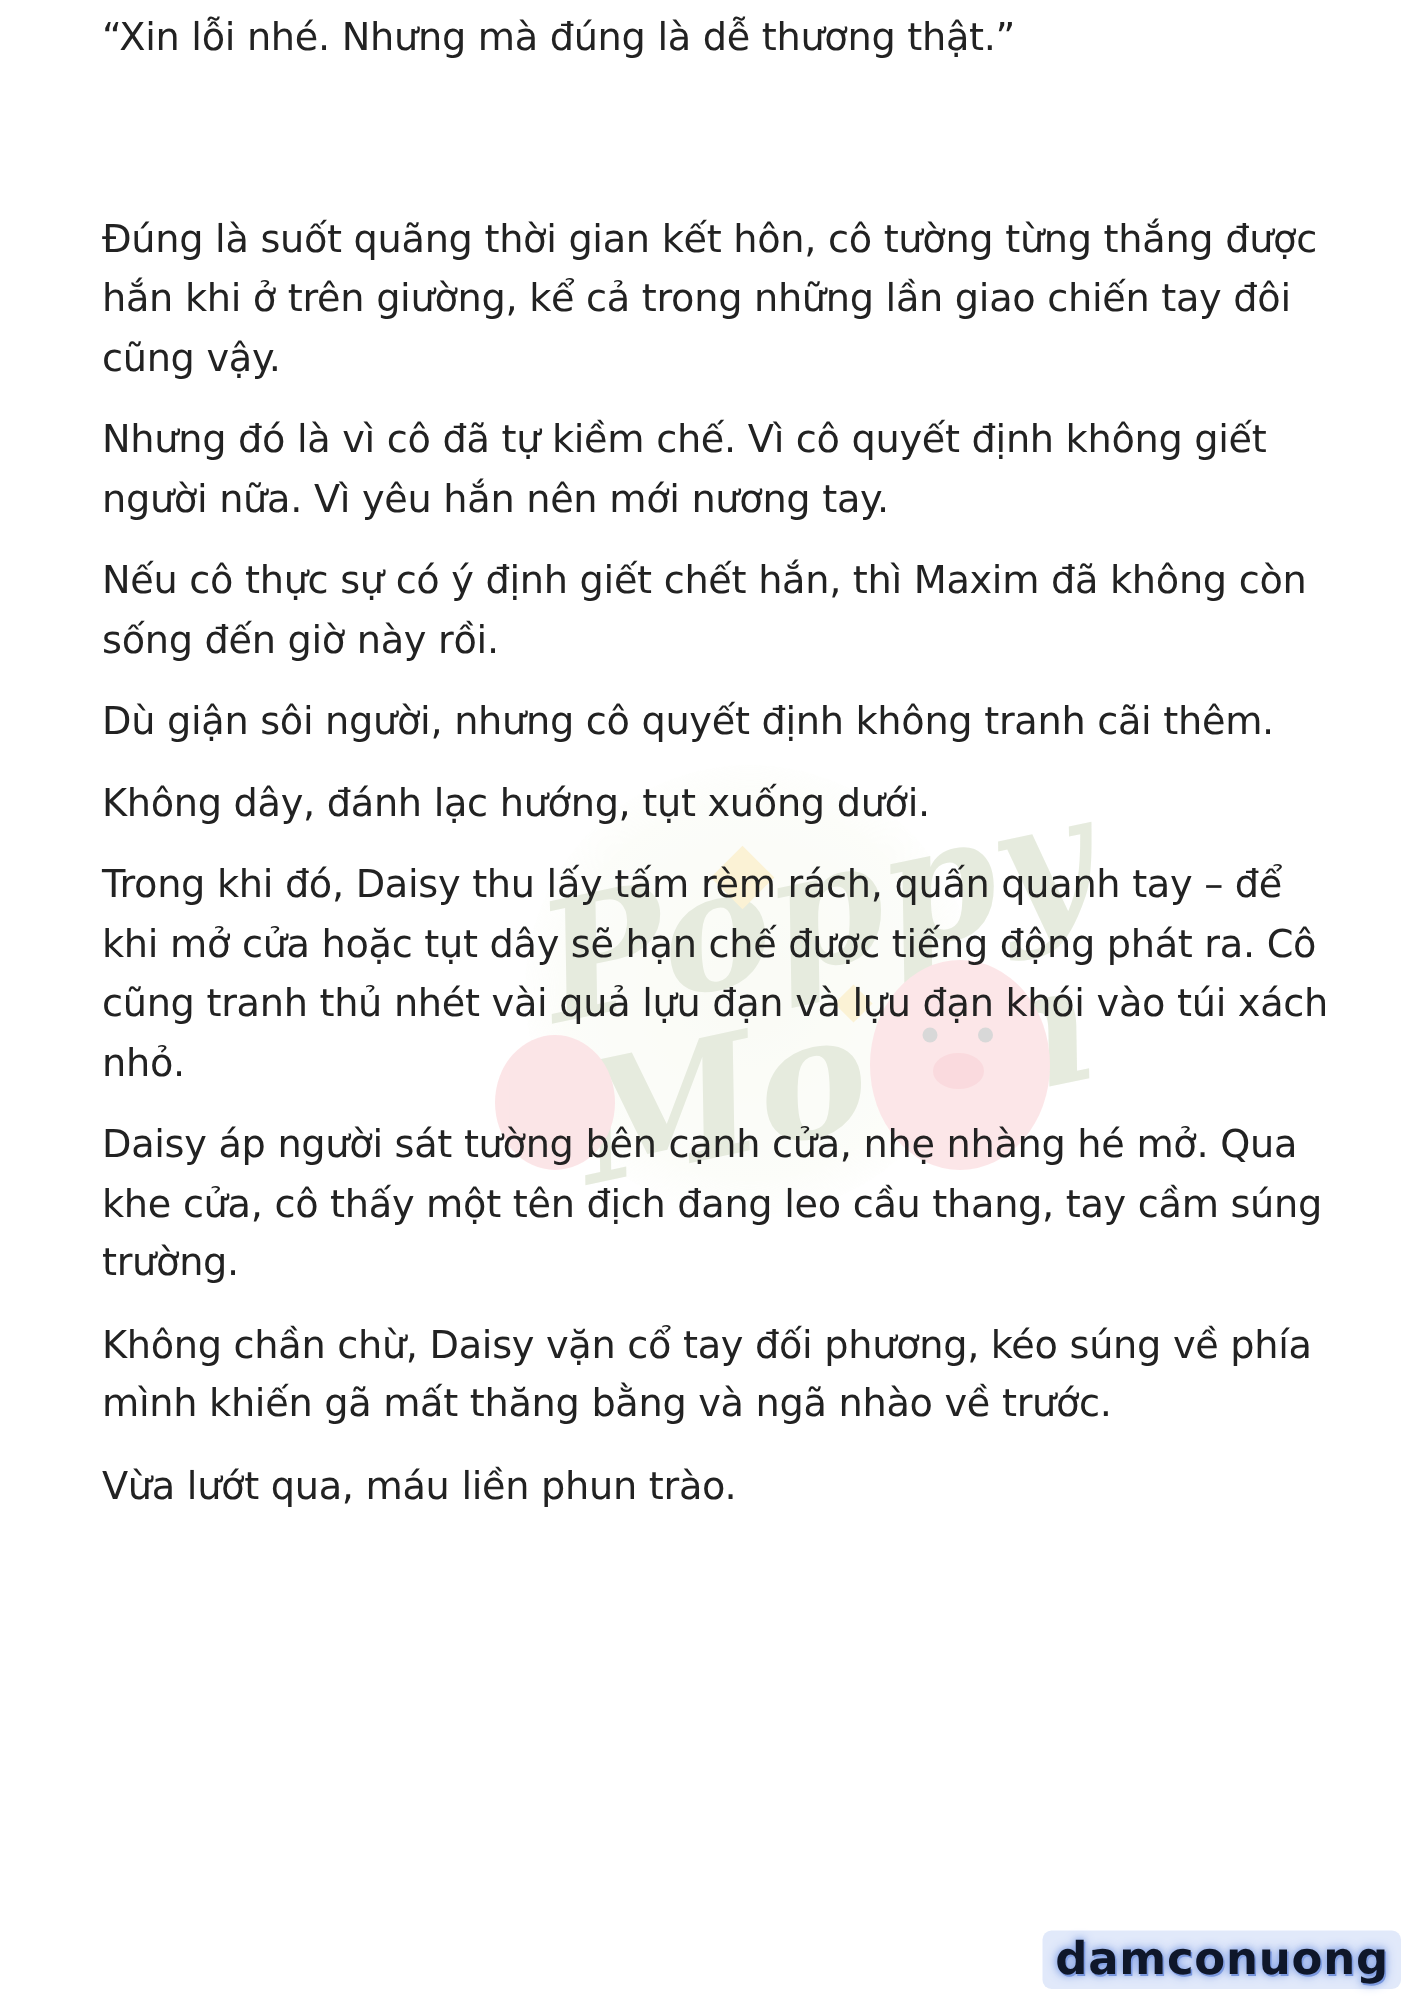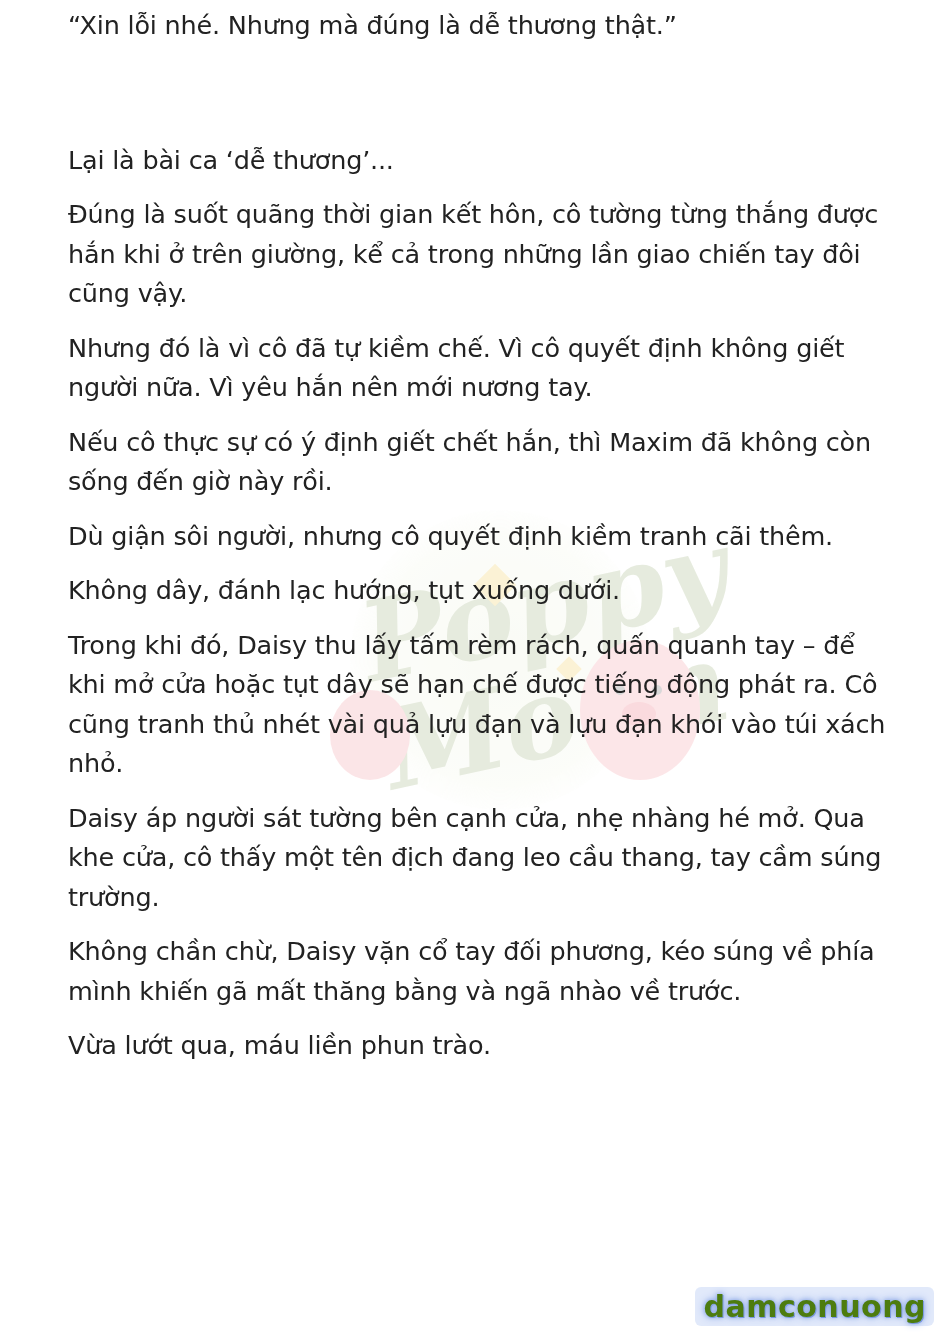--- a/index.html
+++ b/index.html
@@ -97,21 +97,21 @@
     }
     
     .site-badge {
       position: absolute;
       right: 16px;
       bottom: 18px;
       padding: 2px 8px;
       font-family: "DejaVu Sans", sans-serif;
       font-size: 30px;
       font-weight: bold;
-      color: #4d7c0f;
+      color: #0f172a;
       letter-spacing: 0.5px;
       background: rgba(200, 215, 245, 0.55);
       border-radius: 6px;
       text-shadow: 0 0 4px #8aa6e6, 0 0 8px #8aa6e6, 1px 1px 0 #6d8cd8;
       z-index: 3;
     }
   </style>
 </head>
 <body>
 
@@ -123,25 +123,24 @@
   <div class="wm-flower"></div>
   <div class="wm-face">
     <div class="wm-eye l"></div>
     <div class="wm-eye r"></div>
     <div class="wm-nose"></div>
   </div>
 </div>
 
 <div class="page">
   <p class="para first">“Xin lỗi nhé. Nhưng mà đúng là dễ thương thật.”</p>
-  <p class="para">Lại là bài ca ‘dễ thương’...</p>
   <p class="para">Đúng là suốt quãng thời gian kết hôn, cô tường từng thắng được hắn khi ở trên giường, kể cả trong những lần giao chiến tay đôi cũng vậy.</p>
   <p class="para">Nhưng đó là vì cô đã tự kiềm chế. Vì cô quyết định không giết người nữa. Vì yêu hắn nên mới nương tay.</p>
   <p class="para">Nếu cô thực sự có ý định giết chết hắn, thì Maxim đã không còn sống đến giờ này rồi.</p>
-  <p class="para">Dù giận sôi người, nhưng cô quyết định kiềm tranh cãi thêm.</p>
+  <p class="para">Dù giận sôi người, nhưng cô quyết định không tranh cãi thêm.</p>
   <p class="para">Không dây, đánh lạc hướng, tụt xuống dưới.</p>
   <p class="para">Trong khi đó, Daisy thu lấy tấm rèm rách, quấn quanh tay – để khi mở cửa hoặc tụt dây sẽ hạn chế được tiếng động phát ra. Cô cũng tranh thủ nhét vài quả lựu đạn và lựu đạn khói vào túi xách nhỏ.</p>
   <p class="para">Daisy áp người sát tường bên cạnh cửa, nhẹ nhàng hé mở. Qua khe cửa, cô thấy một tên địch đang leo cầu thang, tay cầm súng trường.</p>
   <p class="para">Không chần chừ, Daisy vặn cổ tay đối phương, kéo súng về phía mình khiến gã mất thăng bằng và ngã nhào về trước.</p>
   <p class="para">Vừa lướt qua, máu liền phun trào.</p>
 </div>
 
 <div class="site-badge">damconuong</div>
 
 </body></html>

